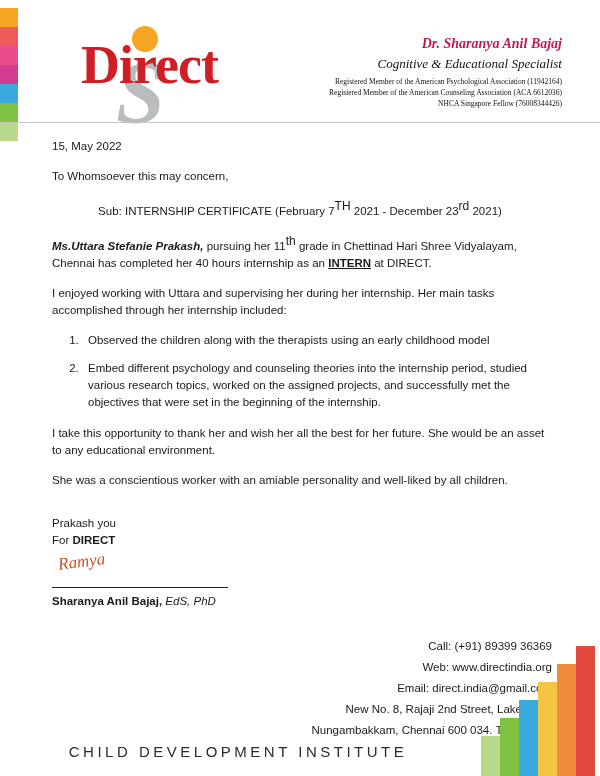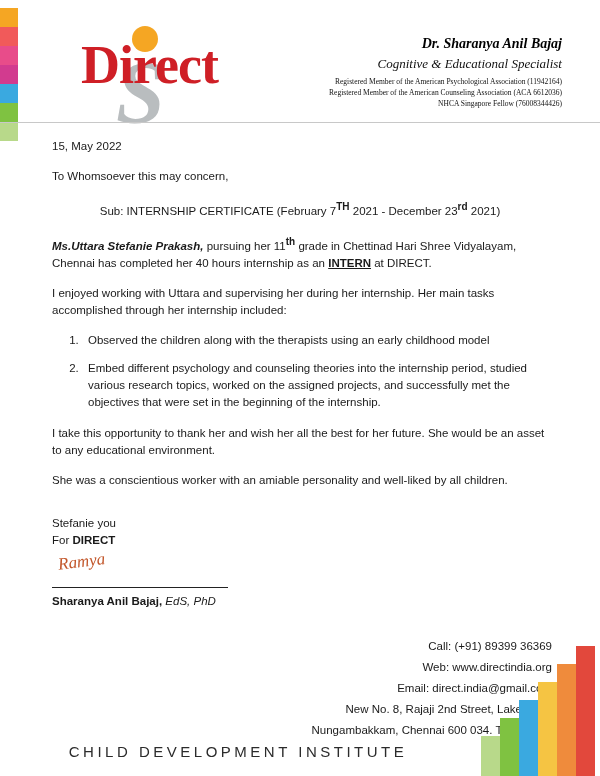--- a/index.html
+++ b/index.html
@@ -90,21 +90,21 @@
     right: 38px;
     top: 26px;
     width: 300px;
     text-align: right;
   }
   .doctor-name {
     font-family: "Liberation Serif", serif;
     font-size: 14px;
     font-weight: bold;
     font-style: italic;
-    color: #000000;
+    color: #be185d;
     margin-bottom: 4px;
   }
   .doctor-title {
     font-family: "Liberation Serif", serif;
     font-size: 13px;
     font-style: italic;
     color: #111;
     margin-bottom: 4px;
   }
   .cred {
@@ -137,23 +137,22 @@
     margin: 0 0 13px 0;
   }
   .date {
     margin-bottom: 18px;
   }
   .subject {
     text-align: center;
     margin: 14px 0 20px 0;
   }
   .sup {
-    font-size: 10px;
+    font-size: 12px;
     vertical-align: super;
-    font-weight: bold;
   }
   .bold { font-weight: bold; margin-top: 6px; }
   .bolditalic { font-weight: bold; font-style: italic; }
   .underline { text-decoration: underline; }
 
   ol.tasks {
     margin: 4px 0 14px 0;
     padding-left: 30px;
   }
   ol.tasks li {
@@ -290,21 +289,21 @@
     <ol class="tasks">
       <li>Observed the children along with the therapists using an early childhood model</li>
       <li>Embed different psychology and counseling theories into the internship period, studied various research topics, worked on the assigned projects, and successfully met the objectives that were set in the beginning of the internship.</li>
     </ol>
 
     <p>I take this opportunity to thank her and wish her all the best for her future. She would be an asset to any educational environment.</p>
 
     <p>She was a conscientious worker with an amiable personality and well-liked by all children.</p>
 
     <div class="signoff">
-      <p class="line1">Stefanie you</p>
+      <p class="line1">Prakash you</p>
       <p class="line2"><span>For </span><span class="bold">DIRECT</span></p>
 
       <div class="signature">
         <span class="sig-text">Ramya</span>
       </div>
       <div class="sig-rule"></div>
       <div class="sig-name"><span class="bold">Sharanya Anil Bajaj,</span><span class="degrees"> EdS, PhD</span></div>
     </div>
   </div>
 

